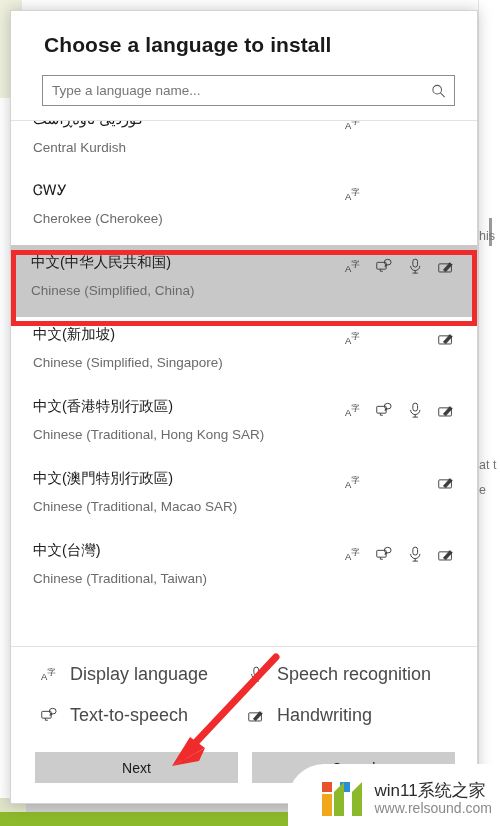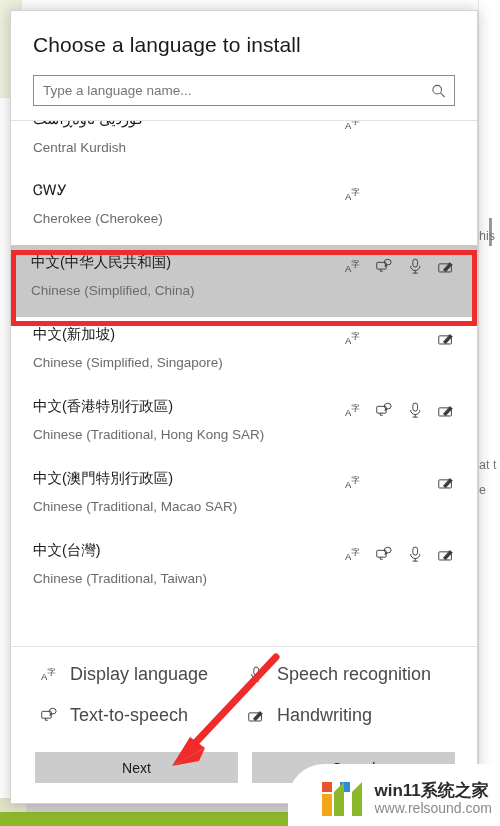--- a/index.html
+++ b/index.html
@@ -81,26 +81,26 @@
     background: #ffffff;
     border: 1px solid #d4d4d4;
     box-shadow: 0 0 14px rgba(0,0,0,0.22);
     display: flex;
     flex-direction: column;
   }
 
   #dialog-title {
     font-size: 21px;
     color: #1a1a1a;
-    padding: 22px 22px 0 22px;
+    padding: 22px 22px 0 33px;
     letter-spacing: 0.1px;
-    font-weight: 400;
-  }
-
-  #search-row { padding: 18px 22px 14px 22px; }
+    font-weight: 700;
+  }
+
+  #search-row { padding: 18px 22px 14px 22px; margin-left: 9px; }
   #search-box {
     position: relative;
     height: 31px;
     border: 1px solid #8c8c8c;
     background: #ffffff;
     display: flex;
     align-items: center;
   }
   #search-input {
     border: 0;
@@ -239,21 +239,21 @@
     right: 8px; bottom: 8px;
     display: flex;
     align-items: center;
     gap: 8px;
   }
   #wm-logo { width: 46px; height: 38px; }
   #wm-texts { display: flex; flex-direction: column; }
   #wm-title {
     font-size: 17px;
     color: #2b2b2b;
-    font-weight: bold;
+    font-weight: normal;
     line-height: 1.15;
     white-space: nowrap;
   }
   #wm-url {
     font-size: 14px;
     color: #8a8a8a;
     line-height: 1.2;
     white-space: nowrap;
   }
 </style>

